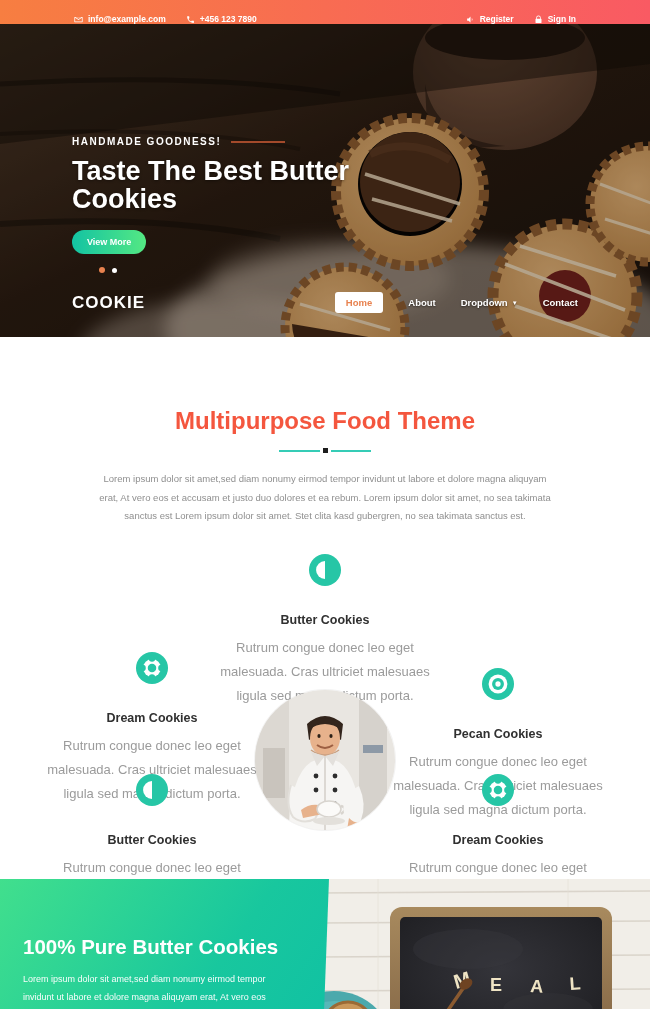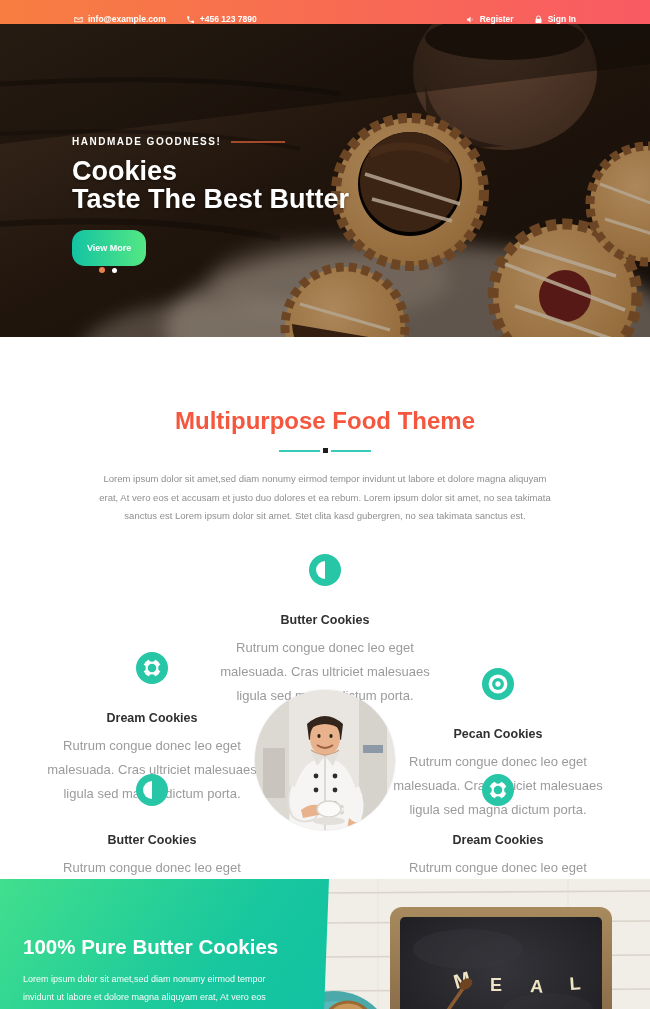--- a/index.html
+++ b/index.html
@@ -18,21 +18,21 @@
   .hero { position:relative; height:313px; background:#241a12; overflow:hidden; }
   .hero-bg { position:absolute; inset:0; }
   .hero-content { position:absolute; left:72px; top:112px; z-index:2; }
   .tagline { color:#fff; font-size:10px; font-weight:bold; letter-spacing:1.5px;
     display:flex; align-items:center; gap:10px; }
   .tagline-line { display:inline-block; width:54px; height:2px; background:#a34a2b; }
   .hero-title { margin-top:10px; color:#fff; font-size:27px; font-weight:bold;
     line-height:1.05; text-shadow:0 1px 3px rgba(0,0,0,.4); }
   .hero-title span { display:block; }
   .cta-btn { margin-top:16px; display:inline-block; border:none; cursor:pointer;
-    padding:13px 15px; border-radius:13px; color:#fff; font-size:9px; font-weight:bold;
+    padding:7px 15px; border-radius:13px; color:#fff; font-size:9px; font-weight:bold;
     background:linear-gradient(to right,#13c3a3,#54e883); font-family:inherit; }
   .dots { position:absolute; left:99px; top:243px; display:flex; gap:7px; z-index:2; }
   .dot { width:6px; height:6px; border-radius:50%; cursor:pointer; }
   .dot.active { background:#e8824f; }
   .dot.inactive { background:#fff; width:5px; height:5px; margin-top:1px; }
 
   .navbar { position:absolute; left:72px; right:72px; top:268px; z-index:2;
     display:flex; justify-content:space-between; align-items:center; }
   .logo { color:#fff; font-size:17px; font-weight:bold; letter-spacing:1px; cursor:pointer; }
   .menu { display:flex; align-items:center; gap:25px; }
@@ -170,31 +170,43 @@
     <rect width="650" height="313" fill="#120b06" opacity=".25"></rect>
     <path d="M0,0 h650 v40 L0,120 z" fill="#0d0805" opacity=".45"></path>
   </svg>
 
   <div class="hero-content">
     <div class="tagline">
       <span>HANDMADE  GOODNESS!</span>
       <span class="tagline-line"></span>
     </div>
     <h1 class="hero-title">
+      <span>Taste The Best Butter</span>
       <span>Cookies</span>
-      <span>Taste The Best Butter</span>
     </h1>
     <button class="cta-btn">View More</button>
   </div>
 
   <div class="dots">
     <span class="dot active"></span>
     <span class="dot inactive"></span>
   </div>
 
+  <nav class="navbar">
+    <div class="logo">COOKIE</div>
+    <div class="menu">
+      <span class="menu-item active">Home</span>
+      <span class="menu-item">About</span>
+      <span class="menu-item">
+        <span>Dropdown</span>
+        <span class="caret">▼</span>
+      </span>
+      <span class="menu-item">Contact</span>
+    </div>
+  </nav>
 </section>
 
 <section class="intro">
   <h2>Multipurpose Food Theme</h2>
   <div class="divider">
     <span class="line"></span>
     <span class="square"></span>
     <span class="line"></span>
   </div>
   <p>Lorem ipsum dolor sit amet,sed diam nonumy eirmod tempor invidunt ut labore et dolore magna aliquyam erat, At vero eos et accusam et justo duo dolores et ea rebum. Lorem ipsum dolor sit amet, no sea takimata sanctus est Lorem ipsum dolor sit amet. Stet clita kasd gubergren, no sea takimata sanctus est.</p>

